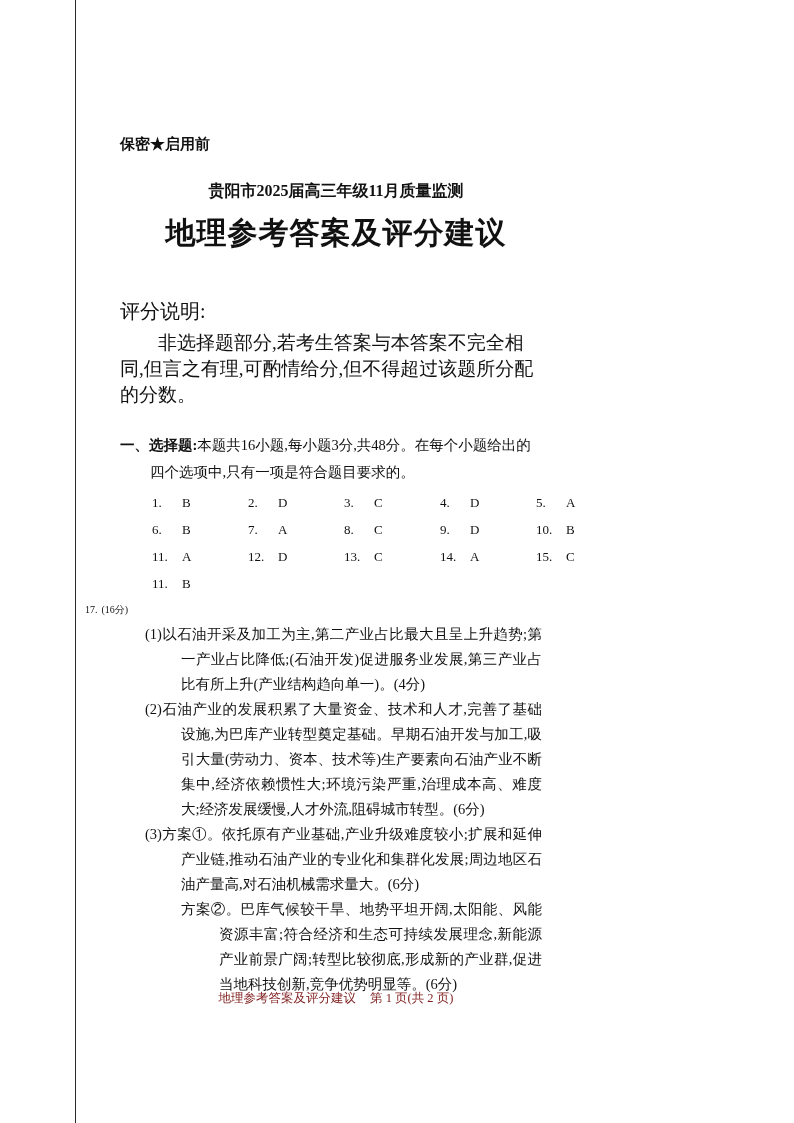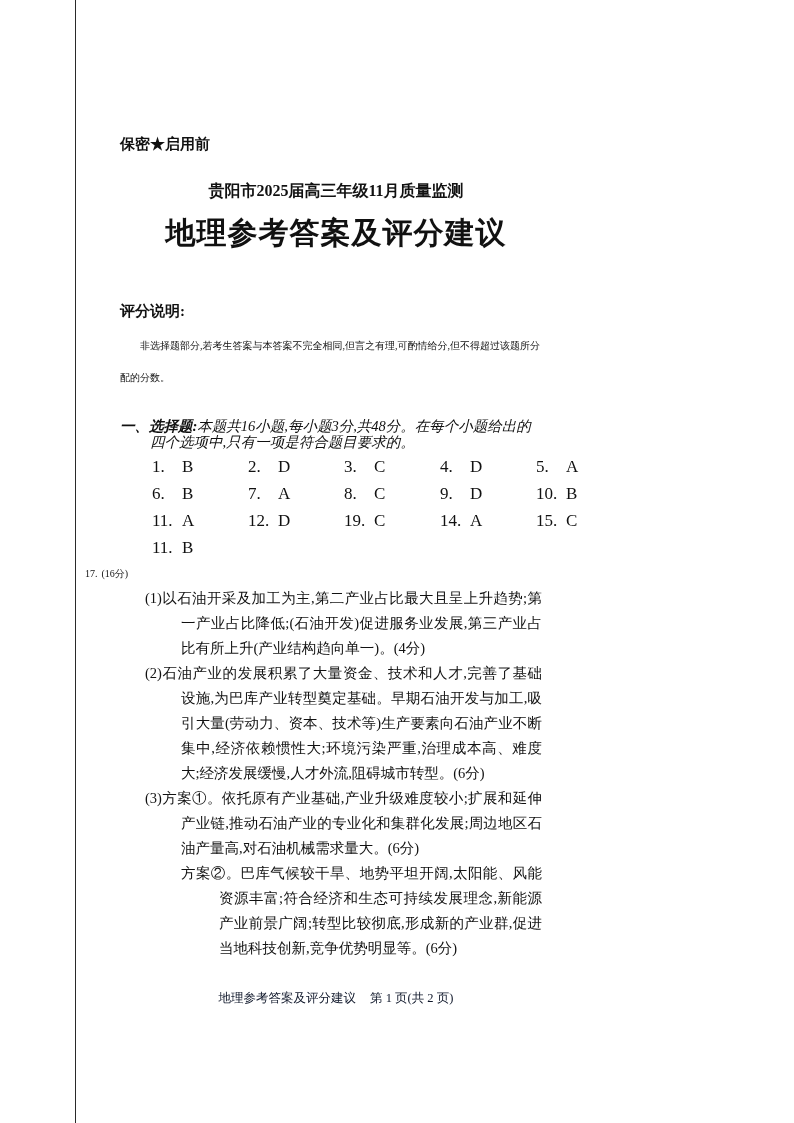--- a/index.html
+++ b/index.html
@@ -55,46 +55,45 @@
     margin-top: 10px;
     font-size: 30px;
     font-weight: bold;
     line-height: 38px;
     letter-spacing: 1px;
   }
 
   .scoring-heading {
     margin-top: 48px;
     margin-left: 35px;
-    font-size: 15px;
-    font-weight: bold;
+    font-size: 20px;
+    font-weight: normal;
     line-height: 22px;
   }
   .scoring-body {
     margin: 8px 0 0 35px;
-    font-size: 10px;
-    line-height: 32px;
+    font-size: 19px;
+    line-height: 26px;
     text-indent: 2em;
   }
 
   .section-head {
     margin: 24px 0 0 35px;
     padding-left: 30px;
     text-indent: -30px;
     font-size: 14.5px;
-    line-height: 16px;
-    font-style: italic;
+    line-height: 27px;
   }
   .section-head .sec-label { font-weight: bold; }
 
   .answer-grid {
     margin: 3px 0 0 67px;
     display: grid;
     grid-template-columns: repeat(5, 96px);
-    font-size: 17px;
+    font-size: 13px;
     line-height: 27px;
   }
   .ans-cell { white-space: nowrap; }
   .ans-num {
     display: inline-block;
     min-width: 30px;
   }
 
   .section-head.second { margin-top: 24px; }
 
@@ -122,21 +121,21 @@
     text-align: justify;
   }
 
   .footer {
     position: absolute;
     left: 0;
     right: 0;
     top: 990px;
     text-align: center;
     font-size: 12.5px;
-    color: #0f172a;
+    color: #7f1d1d;
   }
   .footer .gap { display: inline-block; width: 14px; }
 </style>
 </head>
 <body>
 
 <div class="page">
   <div class="edge-line edge-left"></div>
   <div class="edge-line edge-right"></div>
 
@@ -198,21 +197,21 @@
 
         <div class="ans-cell">
           <span class="ans-num">11.</span><span class="ans-letter">A</span>
         </div>
 
         <div class="ans-cell">
           <span class="ans-num">12.</span><span class="ans-letter">D</span>
         </div>
 
         <div class="ans-cell">
-          <span class="ans-num">19.</span><span class="ans-letter">C</span>
+          <span class="ans-num">13.</span><span class="ans-letter">C</span>
         </div>
 
         <div class="ans-cell">
           <span class="ans-num">14.</span><span class="ans-letter">A</span>
         </div>
 
         <div class="ans-cell">
           <span class="ans-num">15.</span><span class="ans-letter">C</span>
         </div>
 

